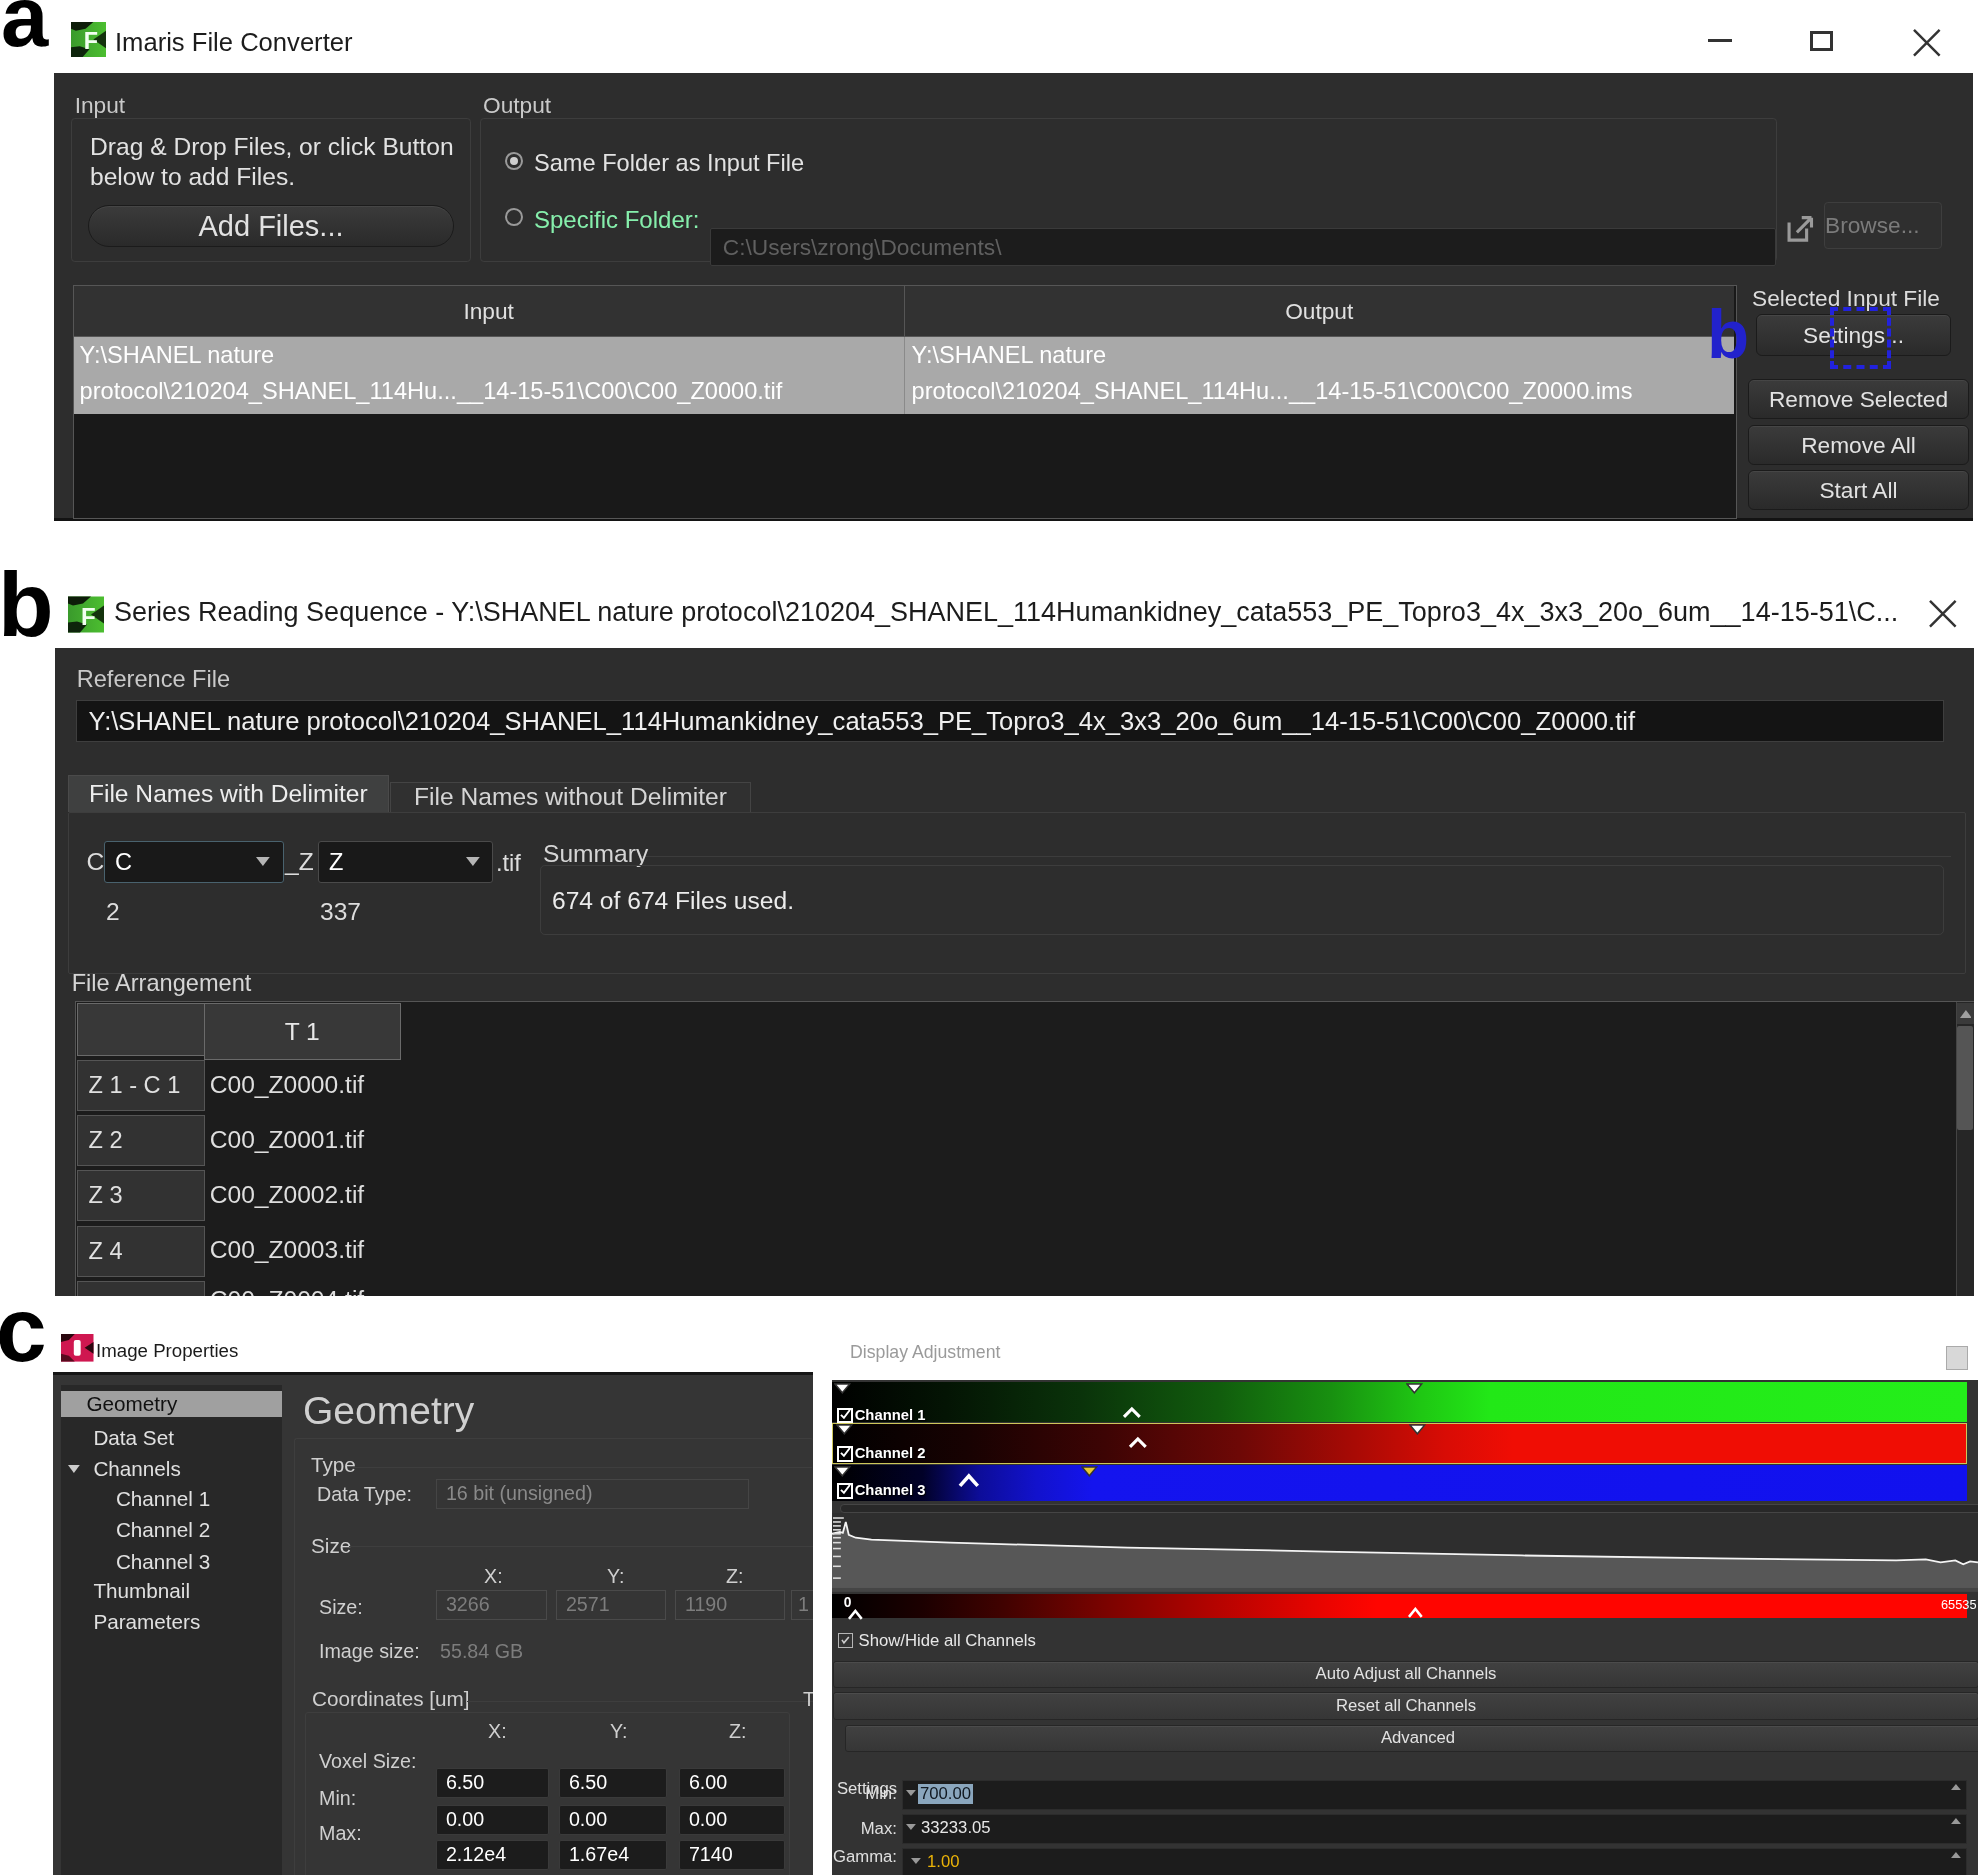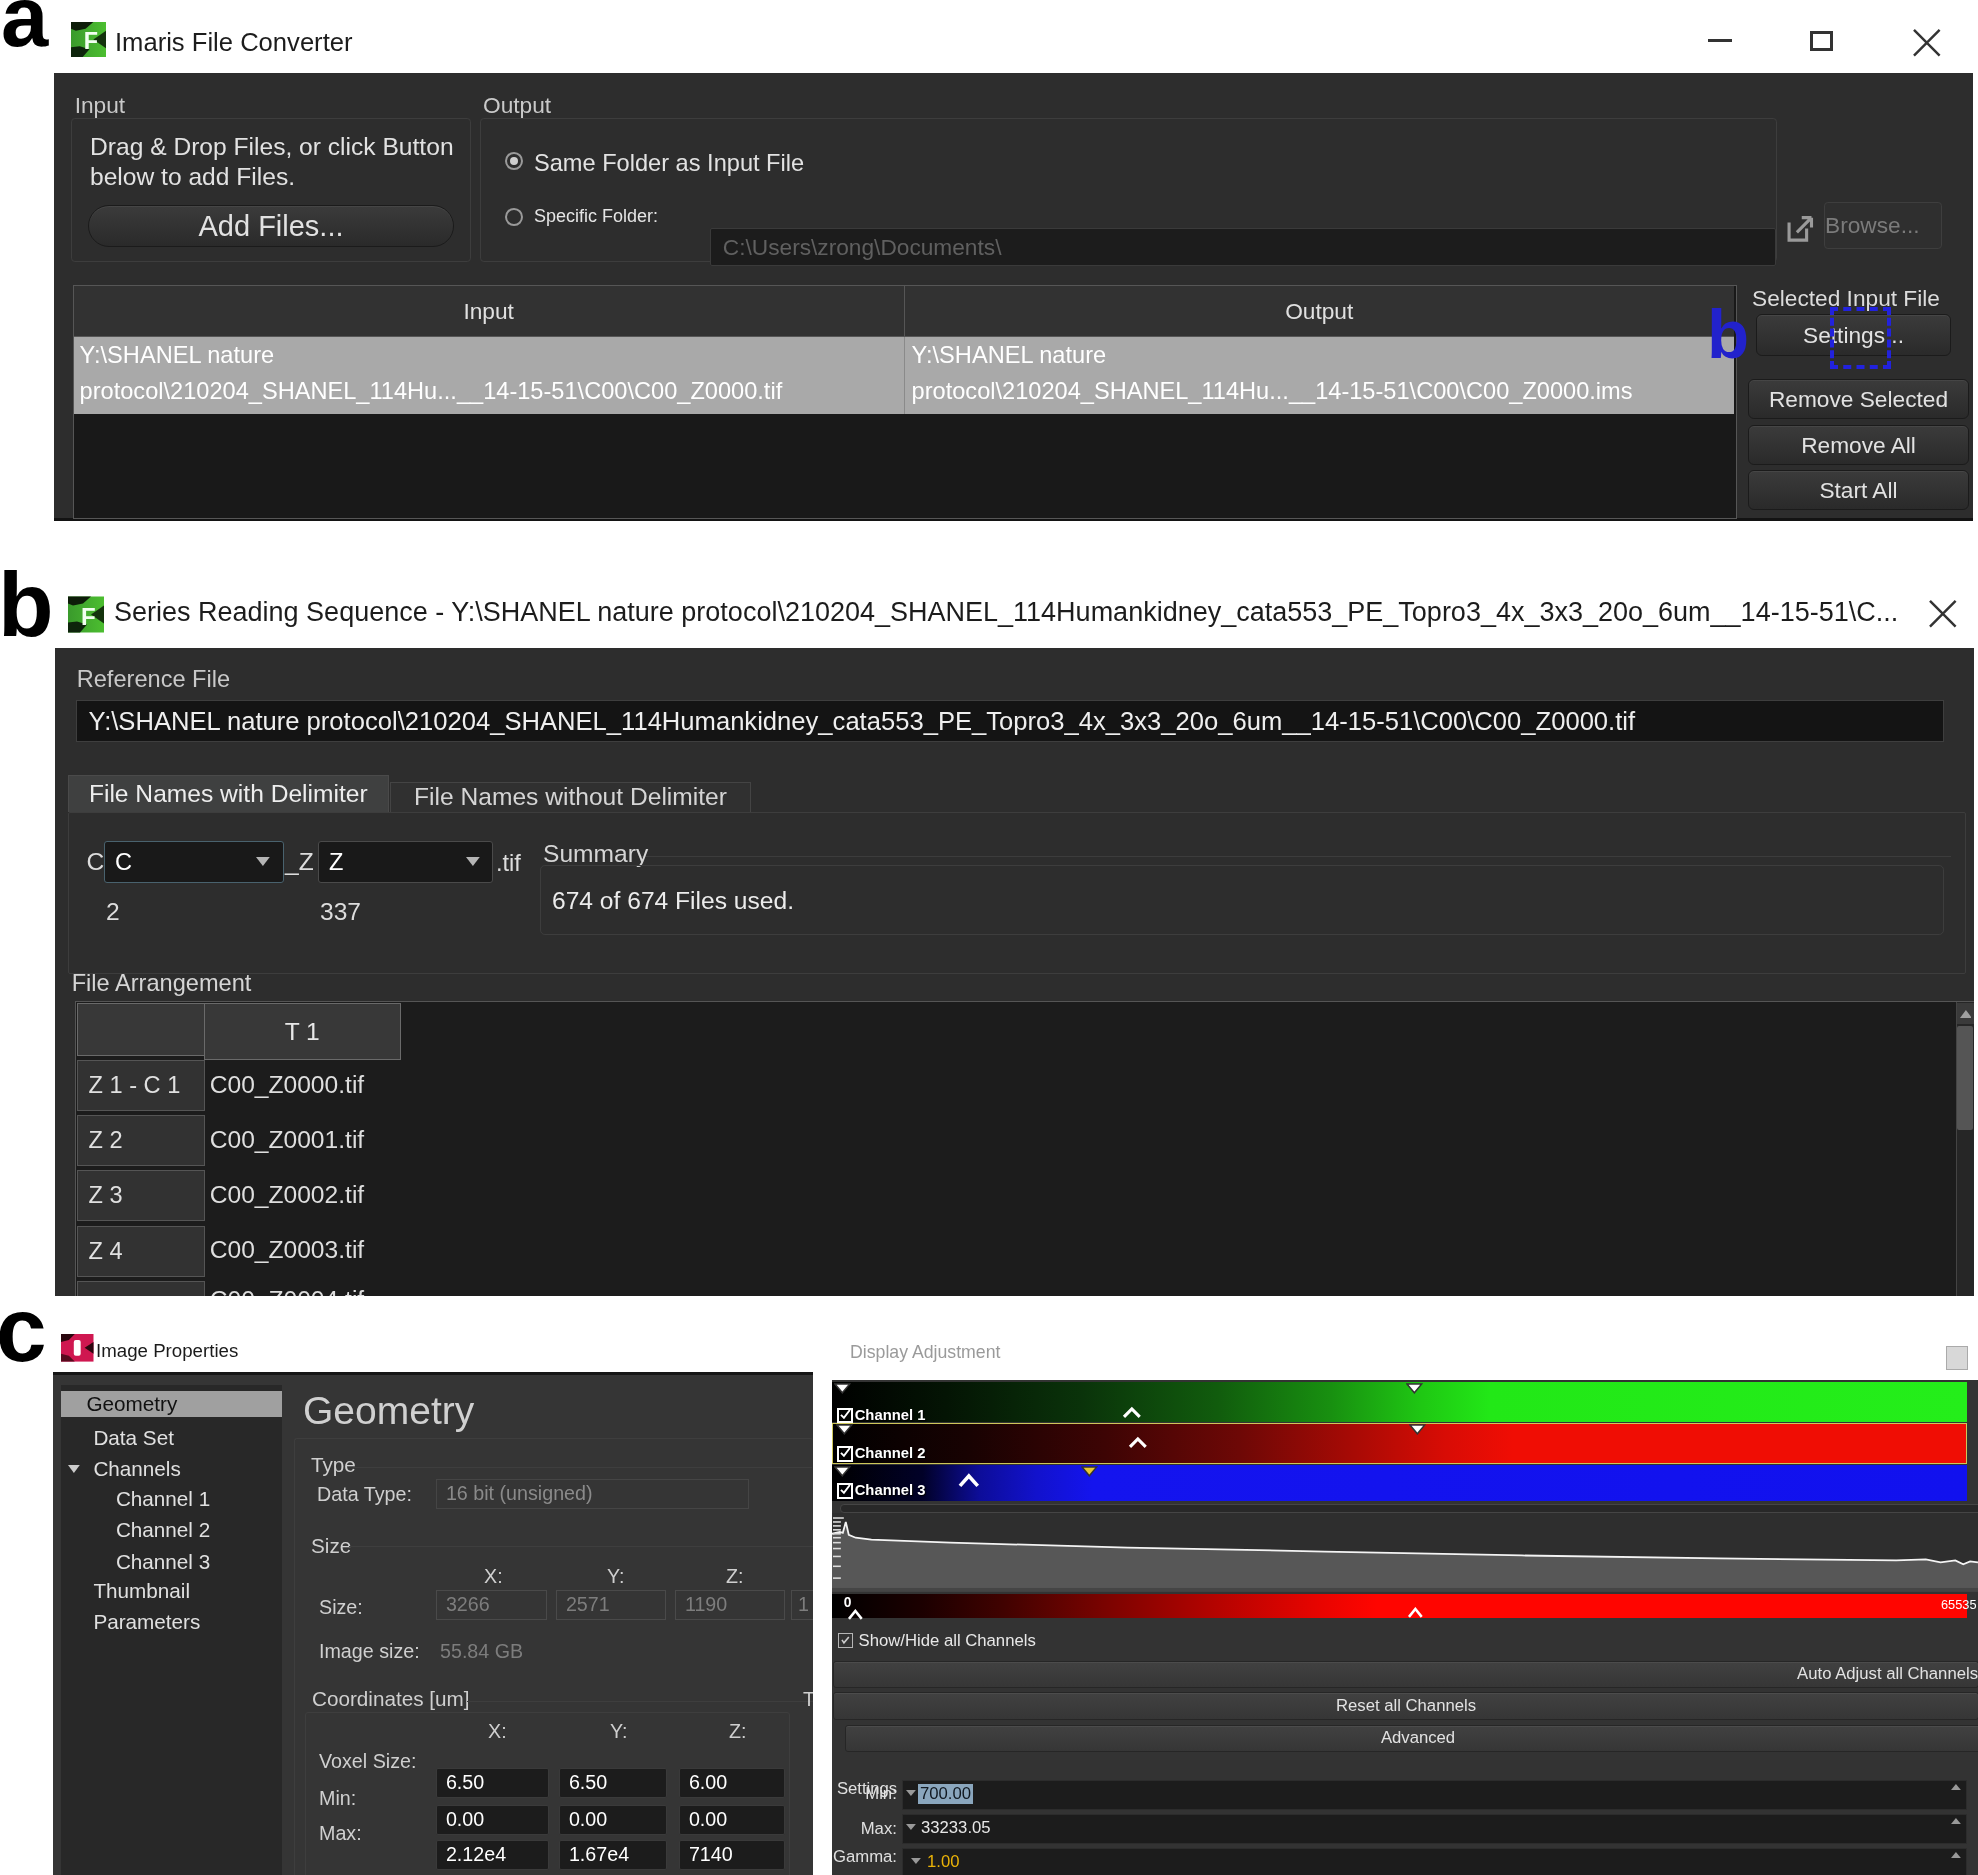--- a/index.html
+++ b/index.html
@@ -29,21 +29,21 @@
   <div class="abs gbox" style="left:16.7px;top:45px;width:398px;height:142px;"></div>
   <div class="abs" style="left:36px;top:59px;width:424px;font-size:24.6px;line-height:29.6px;color:#e2e2e2;">Drag &amp; Drop Files, or click Button<br>below to add Files.</div>
   <div class="abs btn" style="left:34px;top:132px;width:364px;height:40px;font-size:29px;line-height:40px;border-radius:21px;">Add Files...</div>
 
   <div class="abs" style="left:429px;top:18.7px;font-size:22.7px;color:#c9c9c9;">Output</div>
   <div class="abs gbox" style="left:426px;top:45px;width:1295px;height:142px;"></div>
   <div class="abs" style="left:451px;top:79px;width:13.8px;height:13.8px;border:2px solid #9a9a9a;border-radius:50%;"></div>
   <div class="abs" style="left:456px;top:84px;width:7.9px;height:7.9px;background:#cfcfcf;border-radius:50%;"></div>
   <div class="abs" style="left:480px;top:77px;font-size:23.6px;color:#e2e2e2;">Same Folder as Input File</div>
   <div class="abs" style="left:451px;top:135px;width:13.8px;height:13.8px;border:2px solid #9a9a9a;border-radius:50%;"></div>
-  <div class="abs" style="left:480px;top:133px;font-size:18px;color:#e5e5e5;text-align:center;">Specific Folder:</div>
+  <div class="abs" style="left:480px;top:133px;font-size:24px;color:#86efac;text-align:center;">Specific Folder:</div>
   <div class="abs fld" style="left:656px;top:131px;width:1064px;height:36px;font-size:22.7px;line-height:36px;color:#606060;text-indent:11.8px;">C:\Users\zrong\Documents\</div>
   <svg class="abs" style="left:1731px;top:132px;" width="29.6" height="39" viewBox="0 0 30 40">
       <path d="M4 18 L4 36 L22 36 L22 24" stroke="#9a9a9a" stroke-width="3.2" fill="none"></path>
       <path d="M12 28 L27 13 M27 13 L17 13 M27 13 L27 23" stroke="#9a9a9a" stroke-width="3.2" fill="none"></path>
     </svg>
   <div class="abs" style="left:1770px;top:129px;width:116px;height:45px;background:#2f2f2f;border:1px solid #3e3e3e;border-radius:3.9px;color:#7b7b7b;font-size:22.7px;line-height:45px;text-align:left;">Browse...</div>
 
   <div class="abs" style="left:18.7px;top:212px;width:1662px;height:232px;background:#191919;border:1px solid #565656;">
     <div class="abs" style="left:0;top:0;width:830px;height:50px;background:#323232;border-right:1px solid #565656;border-bottom:1px solid #565656;color:#e0e0e0;font-size:22.7px;line-height:50px;text-align:center;">Input</div>
     <div class="abs" style="left:831px;top:0;width:829px;height:50px;background:#323232;border-bottom:1px solid #565656;color:#e0e0e0;font-size:22.7px;line-height:50px;text-align:center;">Output</div>
@@ -269,21 +269,21 @@
   <svg class="abs" style="left:575px;top:227px;" width="16.7" height="11.8" viewBox="0 0 17 12">
       <polyline points="2,10 8.5,2 15,10" fill="none" stroke="#fff" stroke-width="2.6"></polyline>
     </svg>
 
   <div class="abs" style="left:5.9px;top:253px;width:12.8px;height:12.8px;border:1px solid #b5b5b5;background:#333;"></div>
   <svg class="abs" style="left:7.9px;top:255px;" width="10.8" height="10.8" viewBox="0 0 11 11">
       <path d="M2 5 L4 8 L9 2" stroke="#ccc" stroke-width="1.6" fill="none"></path>
     </svg>
   <div class="abs" style="left:26.6px;top:251px;font-size:16.7px;color:#e8e8e8;">Show/Hide all Channels</div>
 
-  <div class="abs btn" style="left:1px;top:281px;width:1144px;height:24.6px;font-size:16.7px;line-height:24.6px;border-radius:3px;background:linear-gradient(#414141,#363636);border:1px solid #262626;text-align:right;">Auto Adjust all Channels</div>
+  <div class="abs btn" style="left:1px;top:281px;width:1144px;height:24.6px;font-size:16.7px;line-height:24.6px;border-radius:3px;background:linear-gradient(#414141,#363636);border:1px solid #262626;">Auto Adjust all Channels</div>
   <div class="abs btn" style="left:1px;top:312px;width:1144px;height:25.6px;font-size:16.7px;line-height:25.6px;border-radius:3px;background:linear-gradient(#414141,#363636);border:1px solid #262626;">Reset all Channels</div>
   <div class="abs btn" style="left:13px;top:345px;width:1144px;height:24.6px;font-size:16.7px;line-height:24.6px;border-radius:3px;background:linear-gradient(#414141,#363636);border:1px solid #262626;">Advanced</div>
 
   <div class="abs" style="left:4.9px;top:379px;font-size:16.7px;color:#e0e0e0;margin-top:20px;">Settings - Channel 2</div>
 
   <div class="abs" style="left:15.8px;top:404px;width:49px;font-size:16.7px;color:#e0e0e0;text-align:right;">Min:</div>
   <div class="abs" style="left:70px;top:400px;width:1063px;height:27.6px;background:#1c1c1c;border:1px solid #2c2c2c;"></div>
   <svg class="abs" style="left:74px;top:410px;" width="9.9" height="6.9" viewBox="0 0 10 7">
       <polygon points="0,0 10,0 5,6" fill="#999"></polygon>
     </svg>

